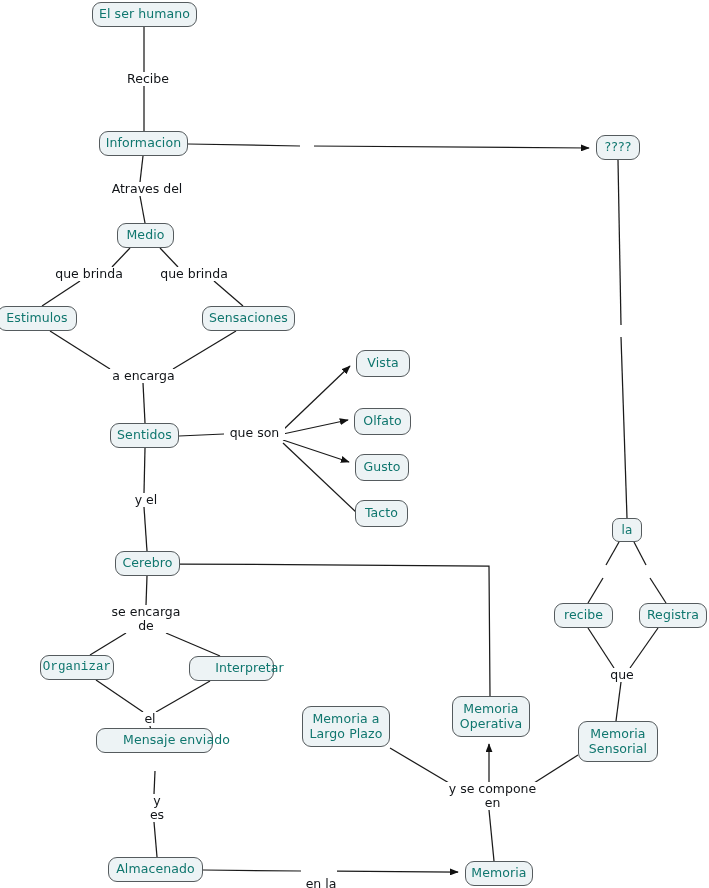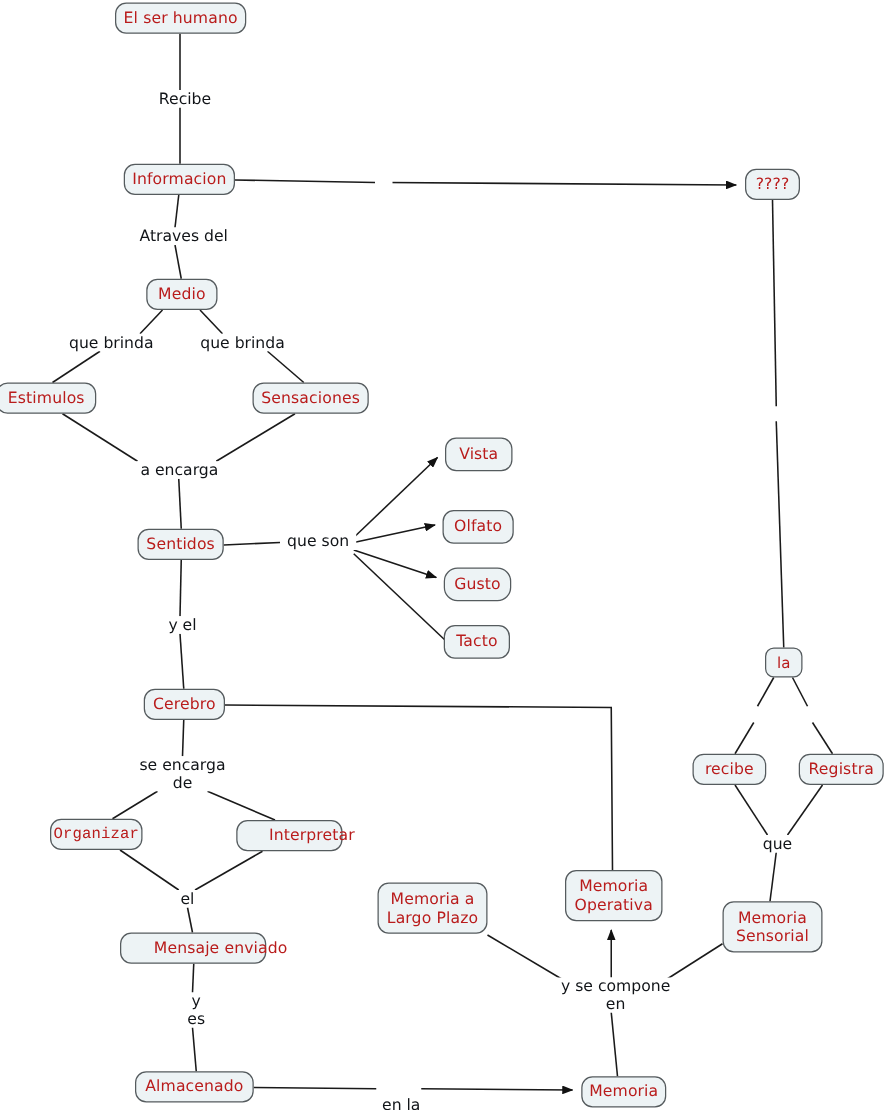--- a/index.html
+++ b/index.html
@@ -21,21 +21,21 @@
     top: 0;
     width: 709px;
     height: 888px;
   }
   .node {
     position: absolute;
     box-sizing: border-box;
     background: #edf3f5;
     border: 1.3px solid #555b5e;
     border-radius: 9px;
-    color: #b91c1c;
+    color: #0f766e;
     font-size: 12.5px;
     line-height: 14.5px;
     text-align: center;
     display: flex;
     align-items: center;
     justify-content: center;
     white-space: pre;
     z-index: 3;
     letter-spacing: 0.1px;
   }
@@ -146,35 +146,35 @@
 
   <div class="node" style="left: 92px; top: 2px; width: 105px; height: 25px; background: rgb(237, 243, 245); border-color: rgb(85, 91, 94);">El ser humano</div>
   <div class="node" style="left: 99px; top: 131px; width: 89px; height: 25px; background: rgb(237, 243, 245); border-color: rgb(85, 91, 94);">Informacion</div>
   <div class="node" style="left: 596px; top: 135px; width: 44px; height: 25px; background: rgb(237, 243, 245); border-color: rgb(85, 91, 94);">????</div>
   <div class="node" style="left: 117px; top: 223px; width: 57px; height: 25px; background: rgb(237, 243, 245); border-color: rgb(85, 91, 94);">Medio</div>
   <div class="node" style="left: -3px; top: 306px; width: 80px; height: 25px; background: rgb(237, 243, 245); border-color: rgb(85, 91, 94);">Estimulos</div>
   <div class="node" style="left: 202px; top: 306px; width: 93px; height: 25px; background: rgb(237, 243, 245); border-color: rgb(85, 91, 94);">Sensaciones</div>
   <div class="node" style="left: 110px; top: 423px; width: 69px; height: 25px; background: rgb(237, 243, 245); border-color: rgb(85, 91, 94);">Sentidos</div>
   <div class="node" style="left: 356px; top: 350px; width: 54px; height: 27px; background: rgb(237, 243, 245); border-color: rgb(85, 91, 94);">Vista</div>
   <div class="node" style="left: 354px; top: 408px; width: 57px; height: 27px; background: rgb(237, 243, 245); border-color: rgb(85, 91, 94);">Olfato</div>
-  <div class="node" style="left: 355px; top: 454px; width: 54px; height: 27px; background: rgb(237, 243, 245); border-color: rgb(85, 91, 94); border-radius: 11px;">Gusto</div>
+  <div class="node" style="left: 355px; top: 454px; width: 54px; height: 27px; background: rgb(237, 243, 245); border-color: rgb(85, 91, 94);">Gusto</div>
   <div class="node" style="left: 355px; top: 500px; width: 53px; height: 27px; background: rgb(237, 243, 245); border-color: rgb(85, 91, 94);">Tacto</div>
   <div class="node small" style="left: 612px; top: 518px; width: 30px; height: 24px; background: rgb(237, 243, 245); border-color: rgb(85, 91, 94);">la</div>
   <div class="node" style="left: 115px; top: 551px; width: 65px; height: 25px; background: rgb(237, 243, 245); border-color: rgb(85, 91, 94);">Cerebro</div>
   <div class="node" style="left: 554px; top: 603px; width: 59px; height: 25px; background: rgb(237, 243, 245); border-color: rgb(85, 91, 94);">recibe</div>
   <div class="node" style="left: 639px; top: 603px; width: 68px; height: 25px; background: rgb(237, 243, 245); border-color: rgb(85, 91, 94);">Registra</div>
   <div class="node" style="left: 40px; top: 655px; width: 74px; height: 25px; background: rgb(237, 243, 245); border-color: rgb(85, 91, 94); font-family: Liberation Mono, monospace;">Organizar</div>
   <div class="node" style="left: 189px; top: 656px; width: 85px; height: 25px; background: rgb(237, 243, 245); border-color: rgb(85, 91, 94); padding-left: 36px;">Interpretar</div>
   <div class="node" style="left: 452px; top: 696px; width: 78px; height: 41px; background: rgb(237, 243, 245); border-color: rgb(85, 91, 94);">Memoria
 Operativa</div>
   <div class="node" style="left: 302px; top: 706px; width: 88px; height: 41px; background: rgb(237, 243, 245); border-color: rgb(85, 91, 94);">Memoria a
 Largo Plazo</div>
   <div class="node" style="left: 578px; top: 721px; width: 80px; height: 41px; background: rgb(237, 243, 245); border-color: rgb(85, 91, 94);">Memoria
 Sensorial</div>
-  <div class="node" style="left: 96px; top: 746px; width: 117px; height: 25px; background: rgb(237, 243, 245); border-color: rgb(85, 91, 94); padding-left: 44px;">Mensaje enviado</div>
+  <div class="node" style="left: 96px; top: 728px; width: 117px; height: 25px; background: rgb(237, 243, 245); border-color: rgb(85, 91, 94); padding-left: 44px;">Mensaje enviado</div>
   <div class="node" style="left: 108px; top: 857px; width: 95px; height: 25px; background: rgb(237, 243, 245); border-color: rgb(85, 91, 94);">Almacenado</div>
   <div class="node" style="left: 465px; top: 861px; width: 68px; height: 25px; background: rgb(237, 243, 245); border-color: rgb(85, 91, 94);">Memoria</div>
 
   <div class="link-label" style="left: 118px; top: 72px; width: 56px;">Recibe</div>
   <div class="link-label" style="left: 105px; top: 182px; width: 80px;">Atraves del</div>
   <div class="link-label" style="left: 50px; top: 267px; width: 74px;">que brinda</div>
   <div class="link-label" style="left: 155px; top: 267px; width: 74px;">que brinda</div>
   <div class="link-label" style="left: 104px; top: 369px; width: 75px;">a encarga</div>
   <div class="link-label" style="left: 224px; top: 426px; width: 57px;">que son</div>
   <div class="link-label" style="left: 129px; top: 493px; width: 30px;">y el</div>

